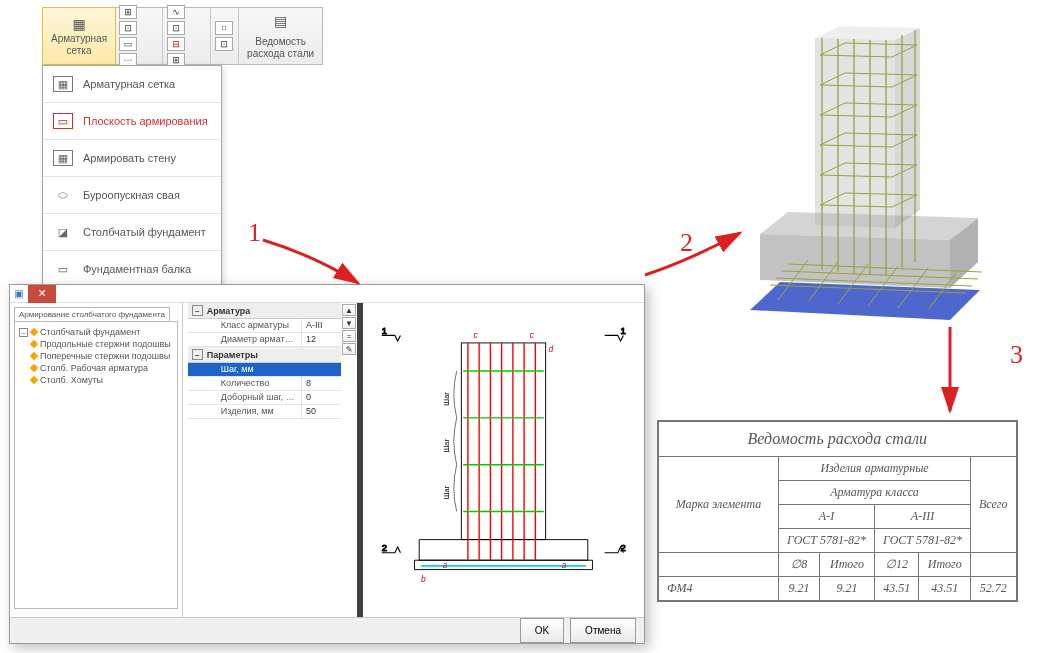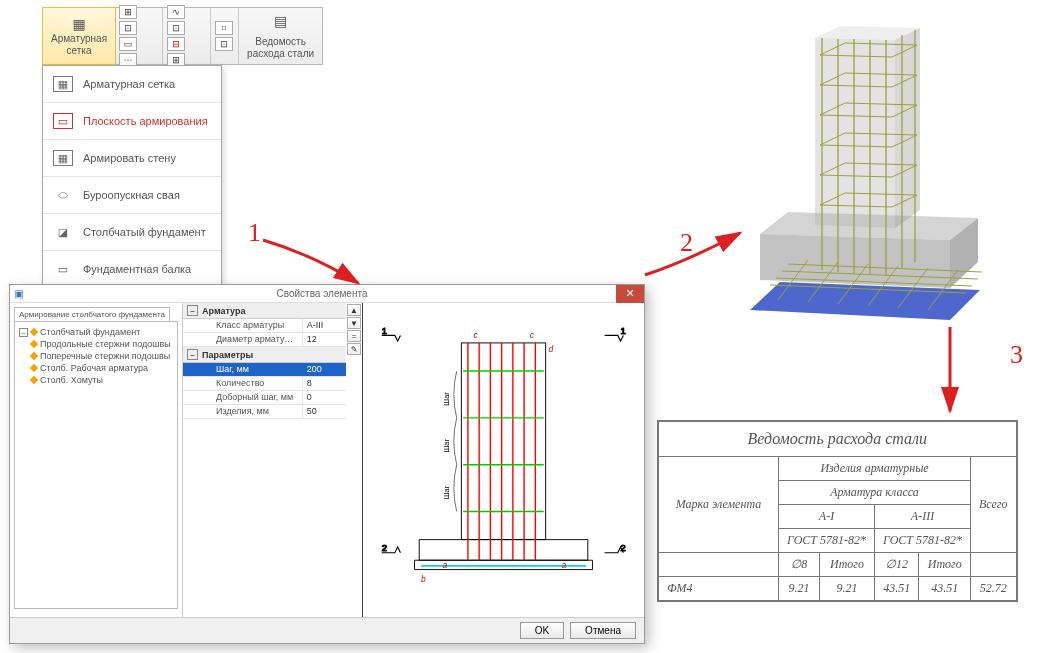--- a/index.html
+++ b/index.html
@@ -126,21 +126,20 @@
   .dlg-body {
     flex: 1;
     display: flex;
     overflow: hidden;
   }
   .dlg-footer {
     height: 26px;
     border-top: 1px solid #ccc;
     display: flex;
     justify-content: flex-end;
-    align-items: center;
     gap: 6px;
     padding: 0 8px;
     background: #f0f0f0;
   }
   .dlg-footer button {
     font-size: 10px;
     padding: 2px 14px;
     border: 1px solid #999;
     background: linear-gradient(#fff,#e9e9e9);
     cursor: pointer;
@@ -181,24 +180,25 @@
     display: flex; align-items: center; justify-content: center;
     color: #555;
   }
   .tree-node .dot {
     width: 6px; height: 6px;
     background: #f7a200;
     transform: rotate(45deg);
   }
   .prop-pane {
     width: 180px;
-    border-right: 1px solid #404040;
+    border-right: 6px solid #404040;
     font-size: 9px;
     display: flex;
     flex-direction: column;
+    align-items: flex-end;
   }
   .prop-header {
     background: #eee;
     padding: 2px 4px;
     border-bottom: 1px solid #ccc;
     font-weight: bold;
     font-size: 9px;
     display: flex;
     align-items: center;
     gap: 4px;
@@ -225,21 +225,21 @@
     margin-left: 29px;
   }
   .prop-row .v {
     flex: 1;
     border-left: 1px solid #e4e4e4;
     padding: 1px 4px;
     color: #333;
     white-space: nowrap;
     overflow: hidden;
   }
-  .prop-row.sel { background: #1e63c8; color: #fff; }
+  .prop-row.sel { background: #1e63c8; color: #fff; flex-direction: column; }
   .prop-row.sel .k, .prop-row.sel .v { color: #fff; border-color: #1e63c8; }
   .prop-side-btns {
     width: 16px;
     display: flex;
     flex-direction: column;
     gap: 1px;
     padding: 1px;
   }
   .prop-side-btns span {
     width: 14px; height: 12px;
@@ -349,21 +349,20 @@
   </div>
   <div class="dd-item" style="border-bottom:none;">
     <div class="dd-icon noborder">▭</div>
     <span>Фундаментная балка</span>
   </div>
 </div>
 
 <div class="dialog">
   <div class="dlg-title">
     <span style="width:18px; text-align:center; color:#3a7ab8;">▣</span>
-    <span class="caption">Свойства элемента</span>
     <div class="dlg-close">✕</div>
   </div>
   <div class="dlg-body">
 
     <div class="tree-pane">
       <span class="tree-tab">Армирование столбчатого фундамента</span>
       <div class="tree">
         <div class="tree-node">
           <span class="exp">–</span>
           <span class="dot"></span>

